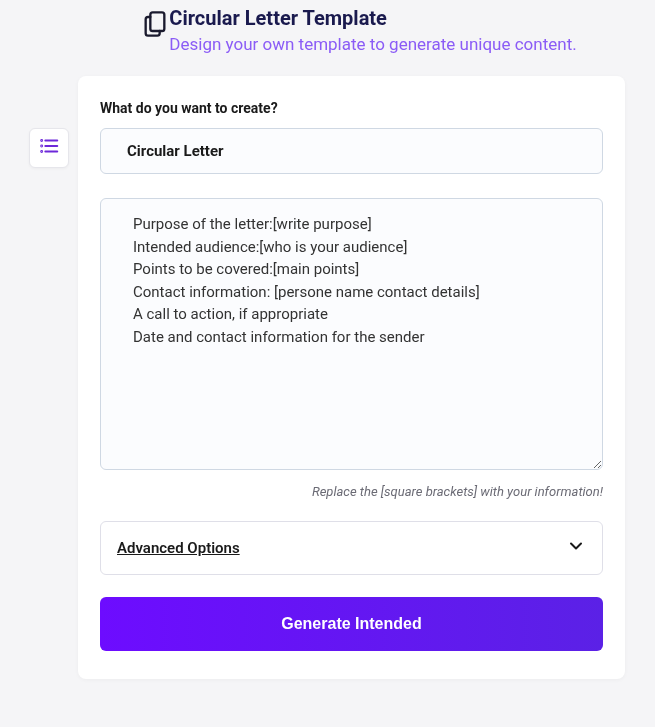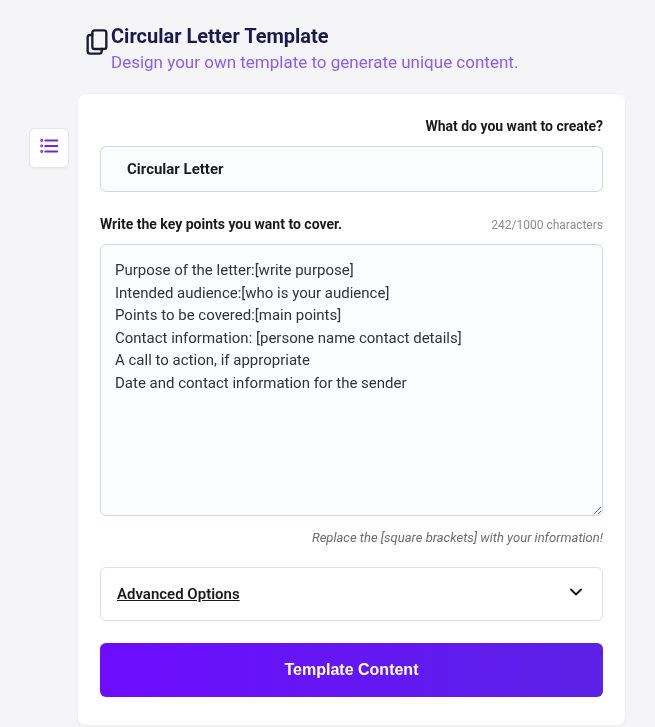--- a/index.html
+++ b/index.html
@@ -7,21 +7,22 @@
     font-family: -apple-system, BlinkMacSystemFont, "Segoe UI", Roboto, Helvetica, Arial, sans-serif;
     background: #f5f5f7;
     width: 655px;
     height: 727px;
     overflow: hidden;
     position: relative;
   }
   .header {
     display: flex;
     align-items: flex-start;
-    padding: 24px 20px 12px 83px;
+    padding: 6px 20px 12px 83px;
+    justify-content: center;
   }
   .header-icon {
     width: 28px;
     height: 28px;
     margin-top: 4px;
     color: #1a1a2e;
   }
   .header-text h1 {
     font-size: 20px;
     font-weight: 700;
@@ -54,21 +55,20 @@
     margin: 10px 30px 20px 78px;
     padding: 24px 22px 28px 22px;
     box-shadow: 0 1px 4px rgba(0,0,0,0.04);
   }
   .label {
     font-size: 14px;
     font-weight: 700;
     color: #1a1a1a;
     margin-bottom: 12px;
     display: block;
-    text-align: right;
   }
   .row-label {
     display: flex;
     justify-content: space-between;
     align-items: baseline;
     margin-bottom: 12px;
   }
   .row-label .label { margin-bottom: 0; }
   .char-count {
     font-size: 12px;
@@ -85,21 +85,21 @@
     color: #1a1a1a;
     outline: none;
     margin-bottom: 24px;
     font-family: inherit;
   }
   .textarea {
     width: 100%;
     border: 1px solid #cfd8e3;
     background: #fbfcfe;
     border-radius: 6px;
-    padding: 14px 14px;
+    padding: 14px 32px;
     font-size: 15px;
     color: #333;
     outline: none;
     resize: vertical;
     min-height: 272px;
     line-height: 1.5;
     font-family: inherit;
   }
   .hint {
     font-size: 13px;
@@ -164,37 +164,33 @@
       <circle cx="4" cy="18" r="0.5" fill="currentColor"></circle>
     </svg>
   </span>
 </div>
 
 <div class="card">
 
   <label class="label">What do you want to create?</label>
   <input type="text" class="text-input" value="Circular Letter" style="">
 
-  <div class="row-label">
-    <label class="label">Write the key points you want to cover.</label>
-    <span class="char-count">242/1000 characters</span>
-  </div>
   <textarea class="textarea" style="">Purpose of the letter:[write purpose]
 Intended audience:[who is your audience]
 Points to be covered:[main points]
 Contact information: [persone name contact details]
 A call to action, if appropriate
 Date and contact information for the sender</textarea>
 
   <div class="hint">Replace the [square brackets] with your information!</div>
 
   <div class="accordion">
     <span class="accordion-label">Advanced Options</span>
     <span>
       <svg width="20" height="20" viewBox="0 0 24 24" fill="none" stroke="#1a1a1a" stroke-width="2.4" stroke-linecap="round" stroke-linejoin="round">
         <polyline points="6 9 12 15 18 9"></polyline>
       </svg>
     </span>
   </div>
 
-  <button class="generate-btn">Template Content</button>
+  <button class="generate-btn">Generate Intended</button>
 
 </div>
 
 </body></html>

